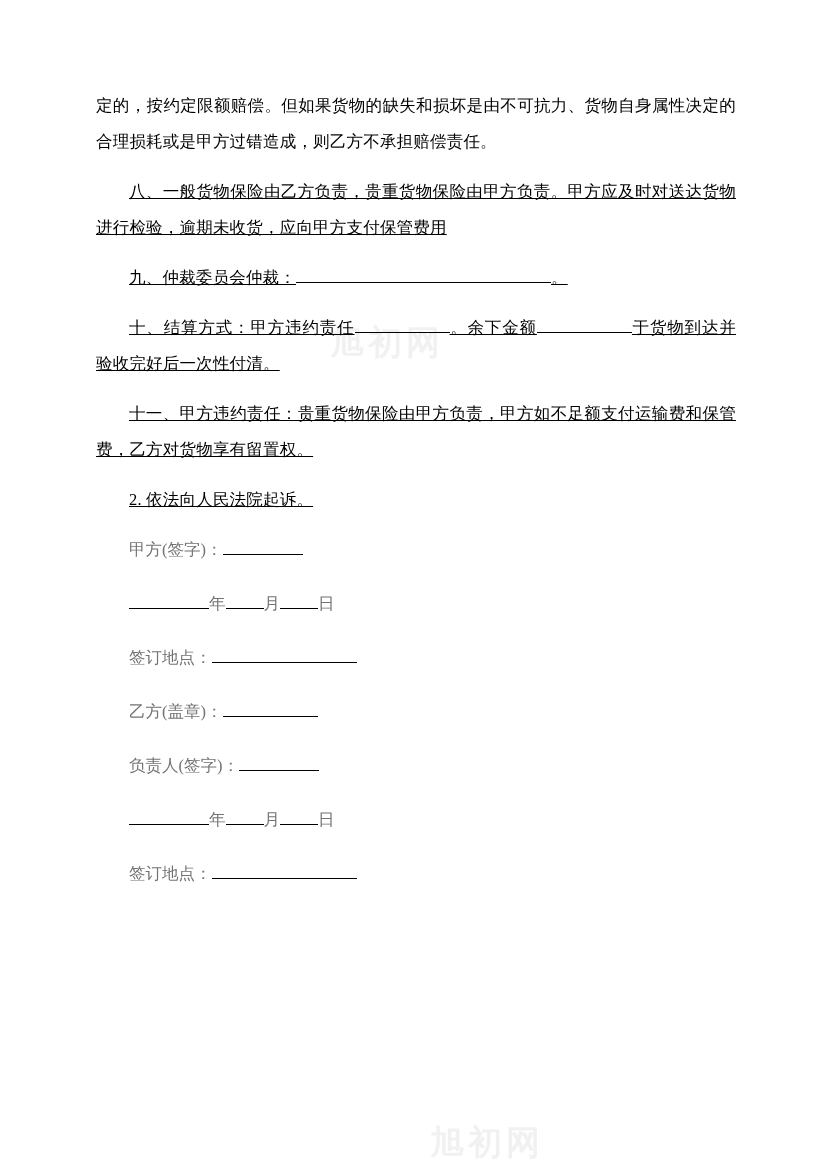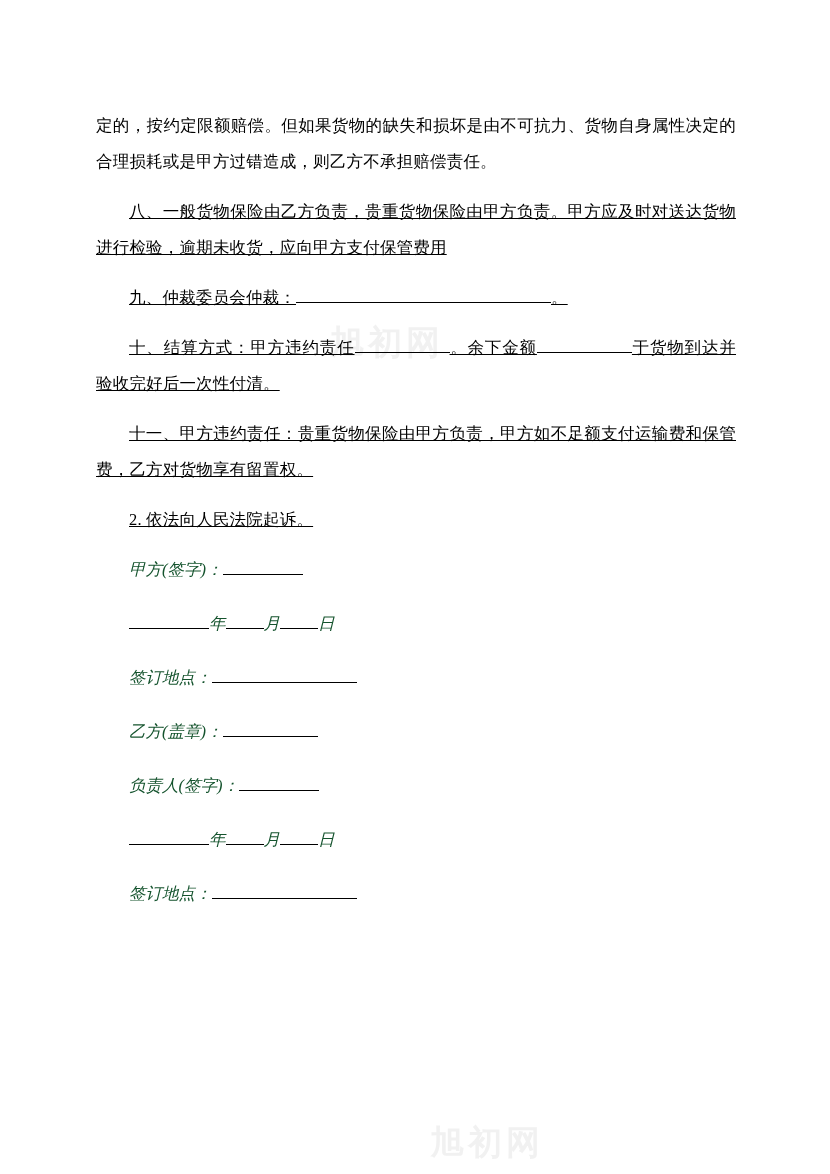--- a/index.html
+++ b/index.html
@@ -15,42 +15,41 @@
     width: 830px;
     height: 1174px;
     background: #ffffff;
     margin: 0 auto;
     overflow: hidden;
     box-sizing: border-box;
   }
   .content {
     position: absolute;
     left: 96px;
-    top: 108px;
+    top: 88px;
     width: 640px;
   }
   .para {
     font-size: 16.5px;
     line-height: 36px;
     color: #000000;
     margin: 0 0 14px 0;
     text-align: justify;
     letter-spacing: 0.2px;
   }
   .para.indent {
     text-indent: 33px;
     text-decoration: underline;
   }
   .sig {
     font-size: 16.5px;
     line-height: 36px;
-    color: #14532d;
+    color: #737373;
     margin: 0 0 18px 0;
     text-indent: 33px;
-    font-style: italic;
   }
   .blank {
     display: inline-block;
     border-bottom: 1px solid #000;
     vertical-align: baseline;
     height: 15px;
   }
   .b-xl { width: 255px; }
   .b-lg { width: 145px; }
   .b-md { width: 95px; }

